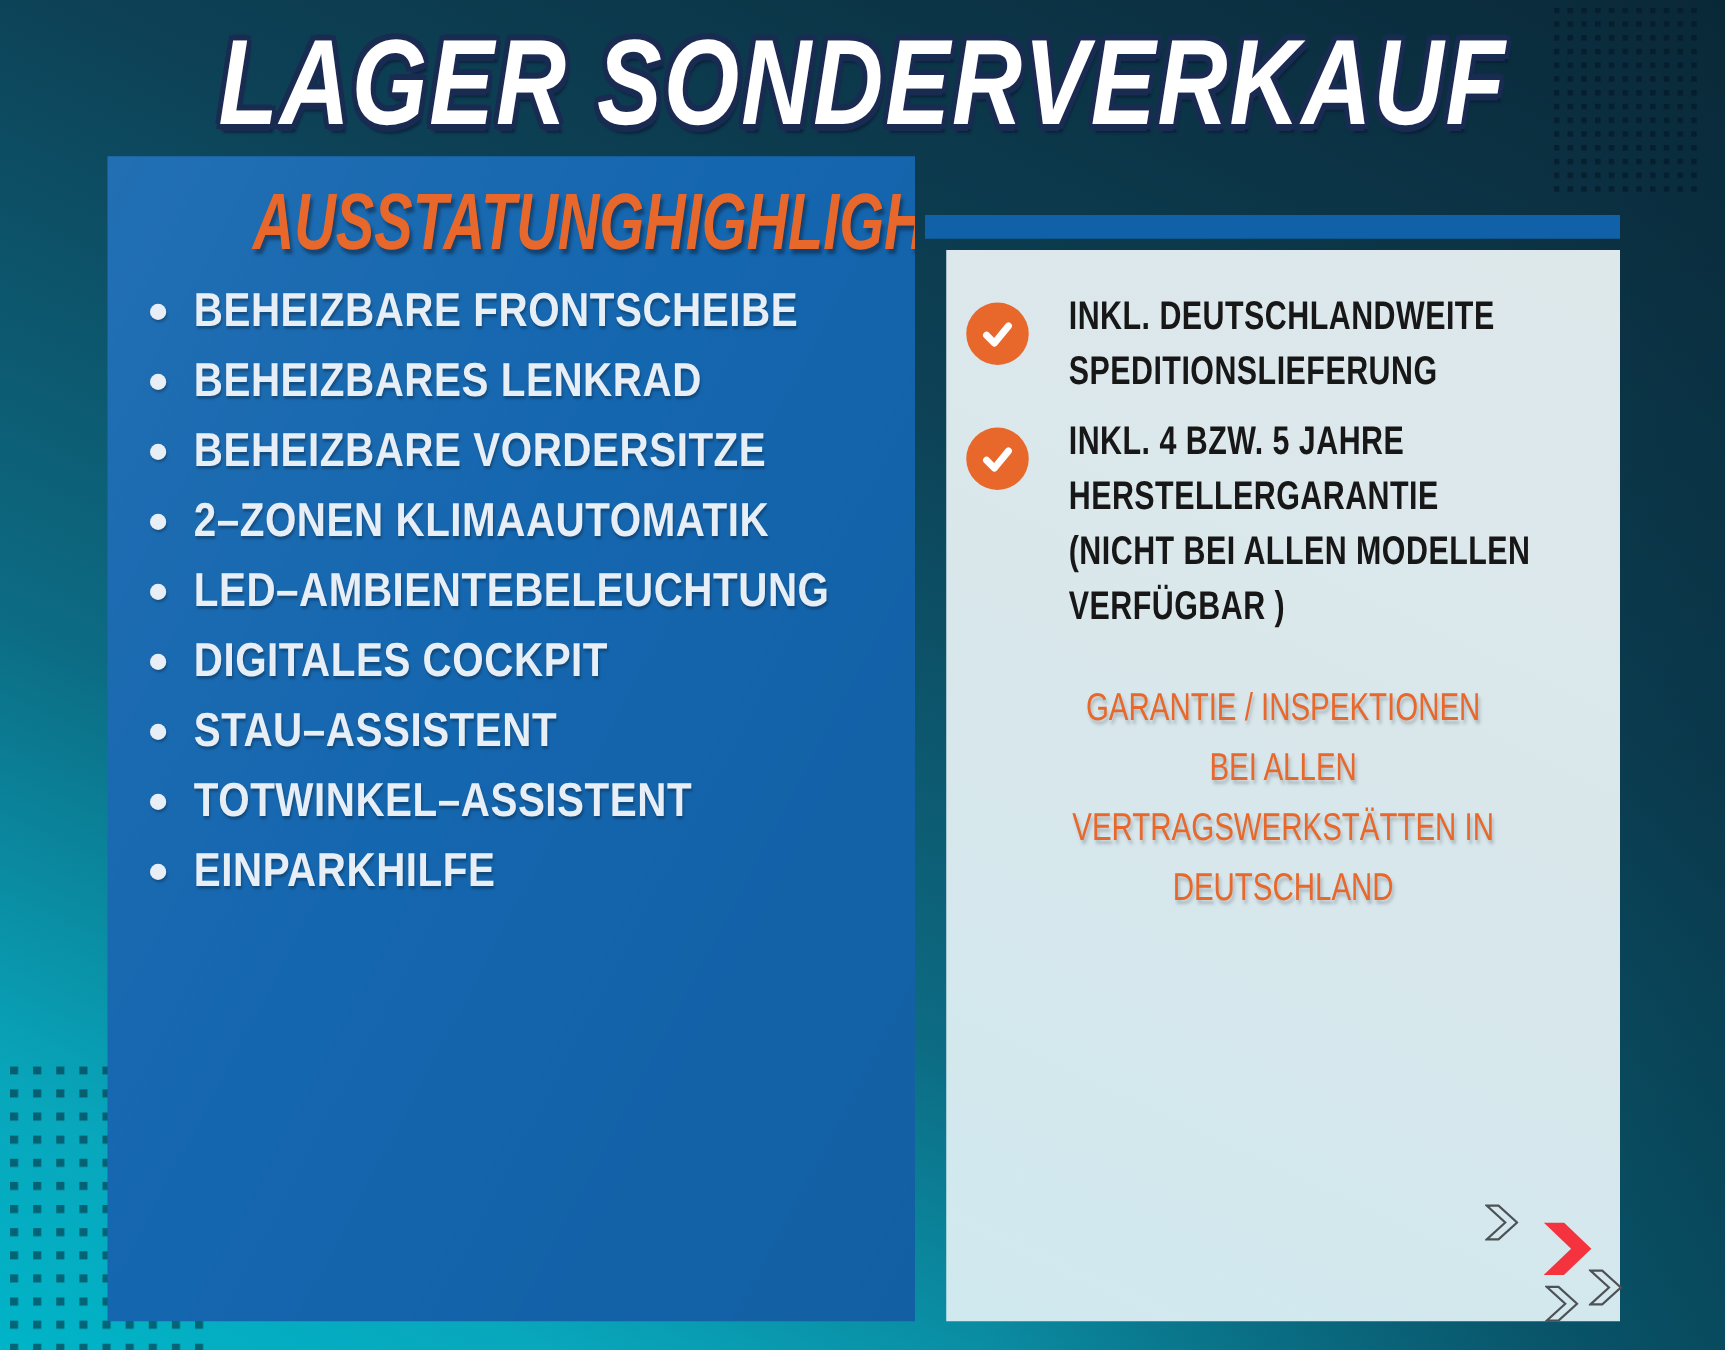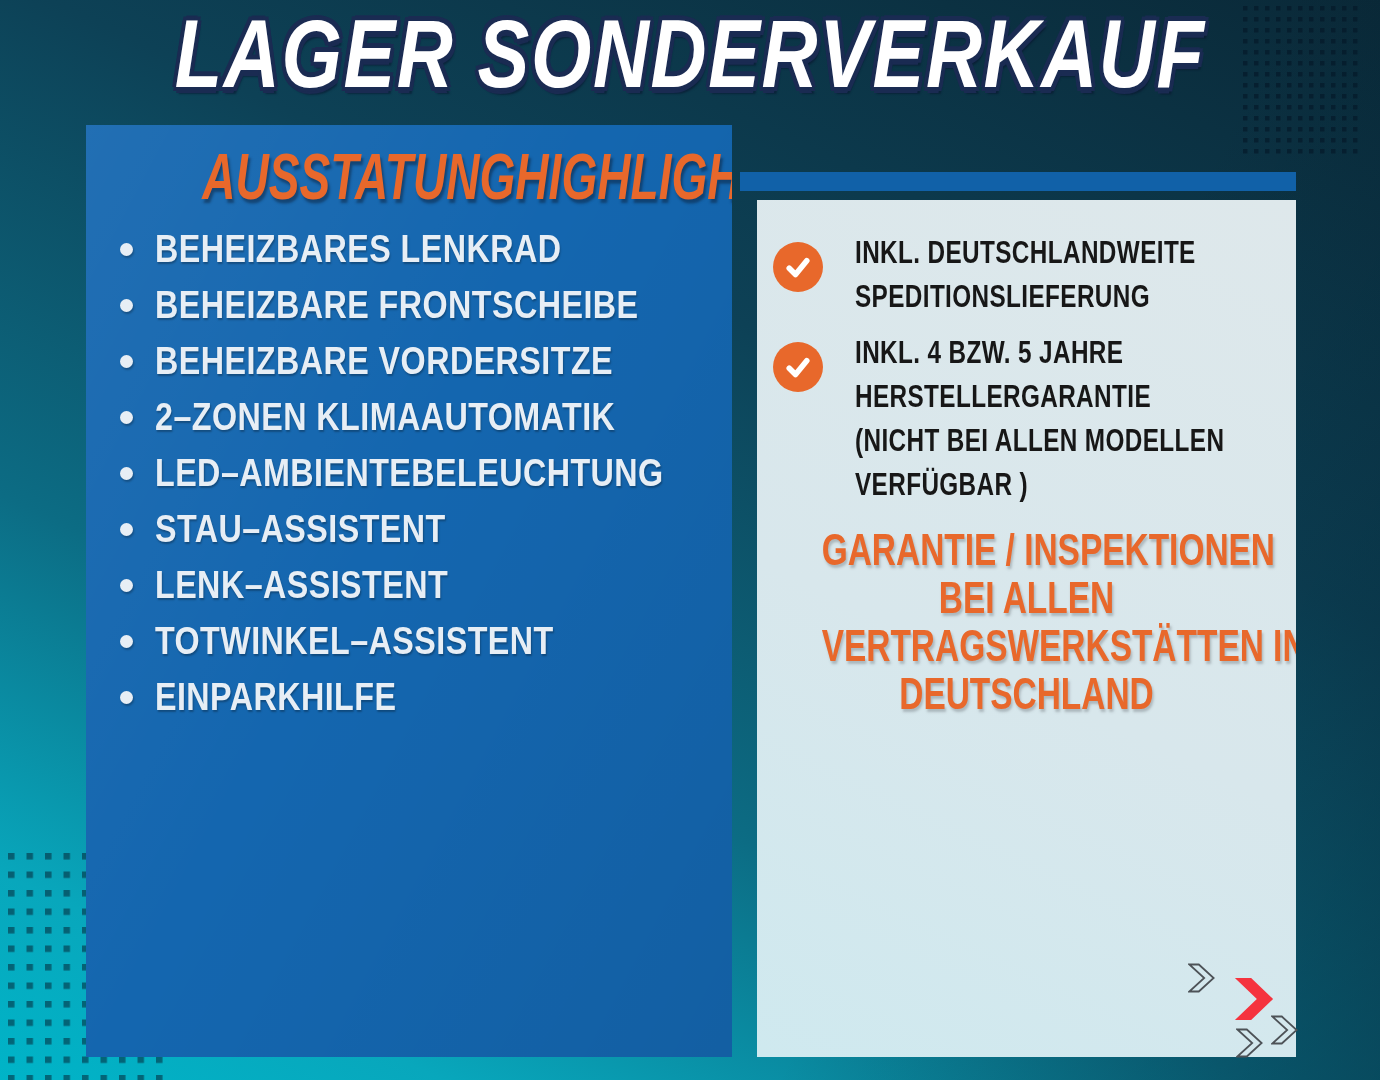--- a/index.html
+++ b/index.html
@@ -7,21 +7,21 @@
   #canvas{
     position:relative; width:1380px; height:1080px; overflow:hidden;
     background:
       linear-gradient(115deg, rgba(0,0,0,0) 68%, rgba(0,28,42,0.38) 100%),
       linear-gradient(205deg, var(--bg_top) 0%, #0d4156 36%, #0c6c84 66%, #08a7bc 88%, var(--bg_bottom) 100%);
   }
   .squeeze{display:inline-block; transform-origin:center center;}
 
   
   #title{
-    position:absolute; top:4px; left:0; width:100%; text-align:center;
+    position:absolute; top:16px; left:0; width:100%; text-align:center;
     font-size:97px; font-weight:bold; font-style:italic; line-height:1.04;
     color:#ffffff; letter-spacing:2px; white-space:nowrap;
   }
   #title .squeeze{transform:scaleX(0.80);
     text-shadow:
       -4px -4px 0 var(--title_outline), 4px -4px 0 var(--title_outline),
       -4px 4px 0 var(--title_outline), 4px 4px 0 var(--title_outline),
       -5px 0 0 var(--title_outline), 5px 0 0 var(--title_outline),
       0 -5px 0 var(--title_outline), 0 6px 0 var(--title_outline),
       3px 7px 2px rgba(10,20,45,0.55);
@@ -81,22 +81,22 @@
     flex:0 0 50px; width:50px; height:50px; border-radius:50%;
     background:var(--accent_orange); margin:12px 32px 0 0;
     display:flex; align-items:center; justify-content:center;
   }
   .check-text{
     transform:scaleX(0.76); transform-origin:left center;
     font-size:32px; font-weight:bold; letter-spacing:0.5px;
     line-height:44px; color:var(--text_dark); white-space:nowrap;
   }
   #warranty-note{
-    margin-top:20px; text-align:center;
-    font-size:44px; font-weight:bold; line-height:48px;
+    margin-top:36px; text-align:center;
+    font-size:31px; font-weight:normal; line-height:48px;
     color:var(--accent_orange); white-space:nowrap;
     text-shadow:2px 3px 3px rgba(90,95,100,0.35);
   }
   #warranty-note div{transform:scaleX(0.76); transform-origin:center center;}
 
   
   .dots{position:absolute;}
   .chev{position:absolute;}
 </style>
 </head>
@@ -126,57 +126,57 @@
   </div>
 
   <div id="left-panel">
     <div id="left-header">
       <span class="squeeze">AUSSTATUNGHIGHLIGHTS</span>
     </div>
     <ul id="equipment-list">
       <li>
         <span class="bullet"></span>
         <div class="item-lines">
+            <div>BEHEIZBARE FRONTSCHEIBE</div>
+          </div>
+      </li>
+      <li>
+        <span class="bullet"></span>
+        <div class="item-lines">
             <div>BEHEIZBARES LENKRAD</div>
           </div>
       </li>
       <li>
         <span class="bullet"></span>
         <div class="item-lines">
-            <div>BEHEIZBARE FRONTSCHEIBE</div>
-          </div>
-      </li>
-      <li>
-        <span class="bullet"></span>
-        <div class="item-lines">
             <div>BEHEIZBARE VORDERSITZE</div>
           </div>
       </li>
       <li>
         <span class="bullet"></span>
         <div class="item-lines">
             <div>2–ZONEN KLIMAAUTOMATIK</div>
           </div>
       </li>
       <li>
         <span class="bullet"></span>
         <div class="item-lines">
             <div>LED–AMBIENTEBELEUCHTUNG</div>
           </div>
       </li>
       <li>
         <span class="bullet"></span>
         <div class="item-lines">
+            <div>DIGITALES COCKPIT</div>
+          </div>
+      </li>
+      <li>
+        <span class="bullet"></span>
+        <div class="item-lines">
             <div>STAU–ASSISTENT</div>
-          </div>
-      </li>
-      <li>
-        <span class="bullet"></span>
-        <div class="item-lines">
-            <div>LENK–ASSISTENT</div>
           </div>
       </li>
       <li>
         <span class="bullet"></span>
         <div class="item-lines">
             <div>TOTWINKEL–ASSISTENT</div>
           </div>
       </li>
       <li>
         <span class="bullet"></span>

